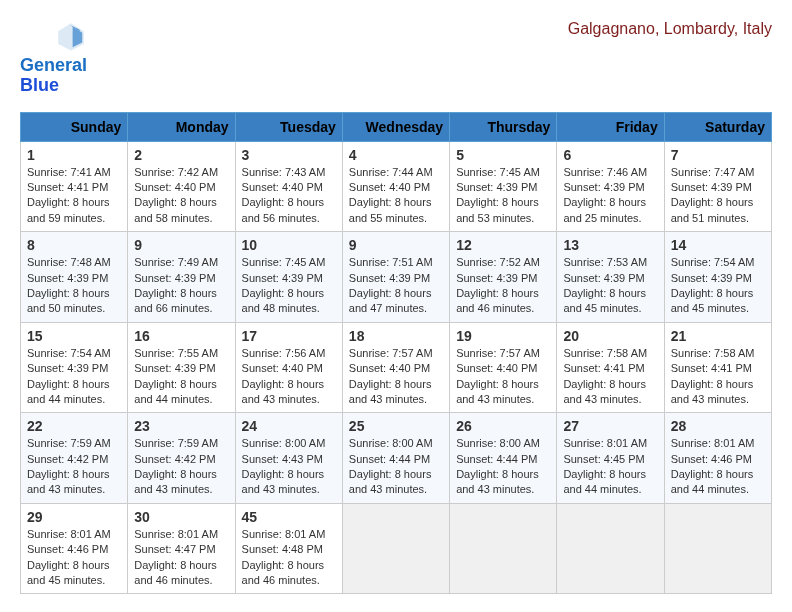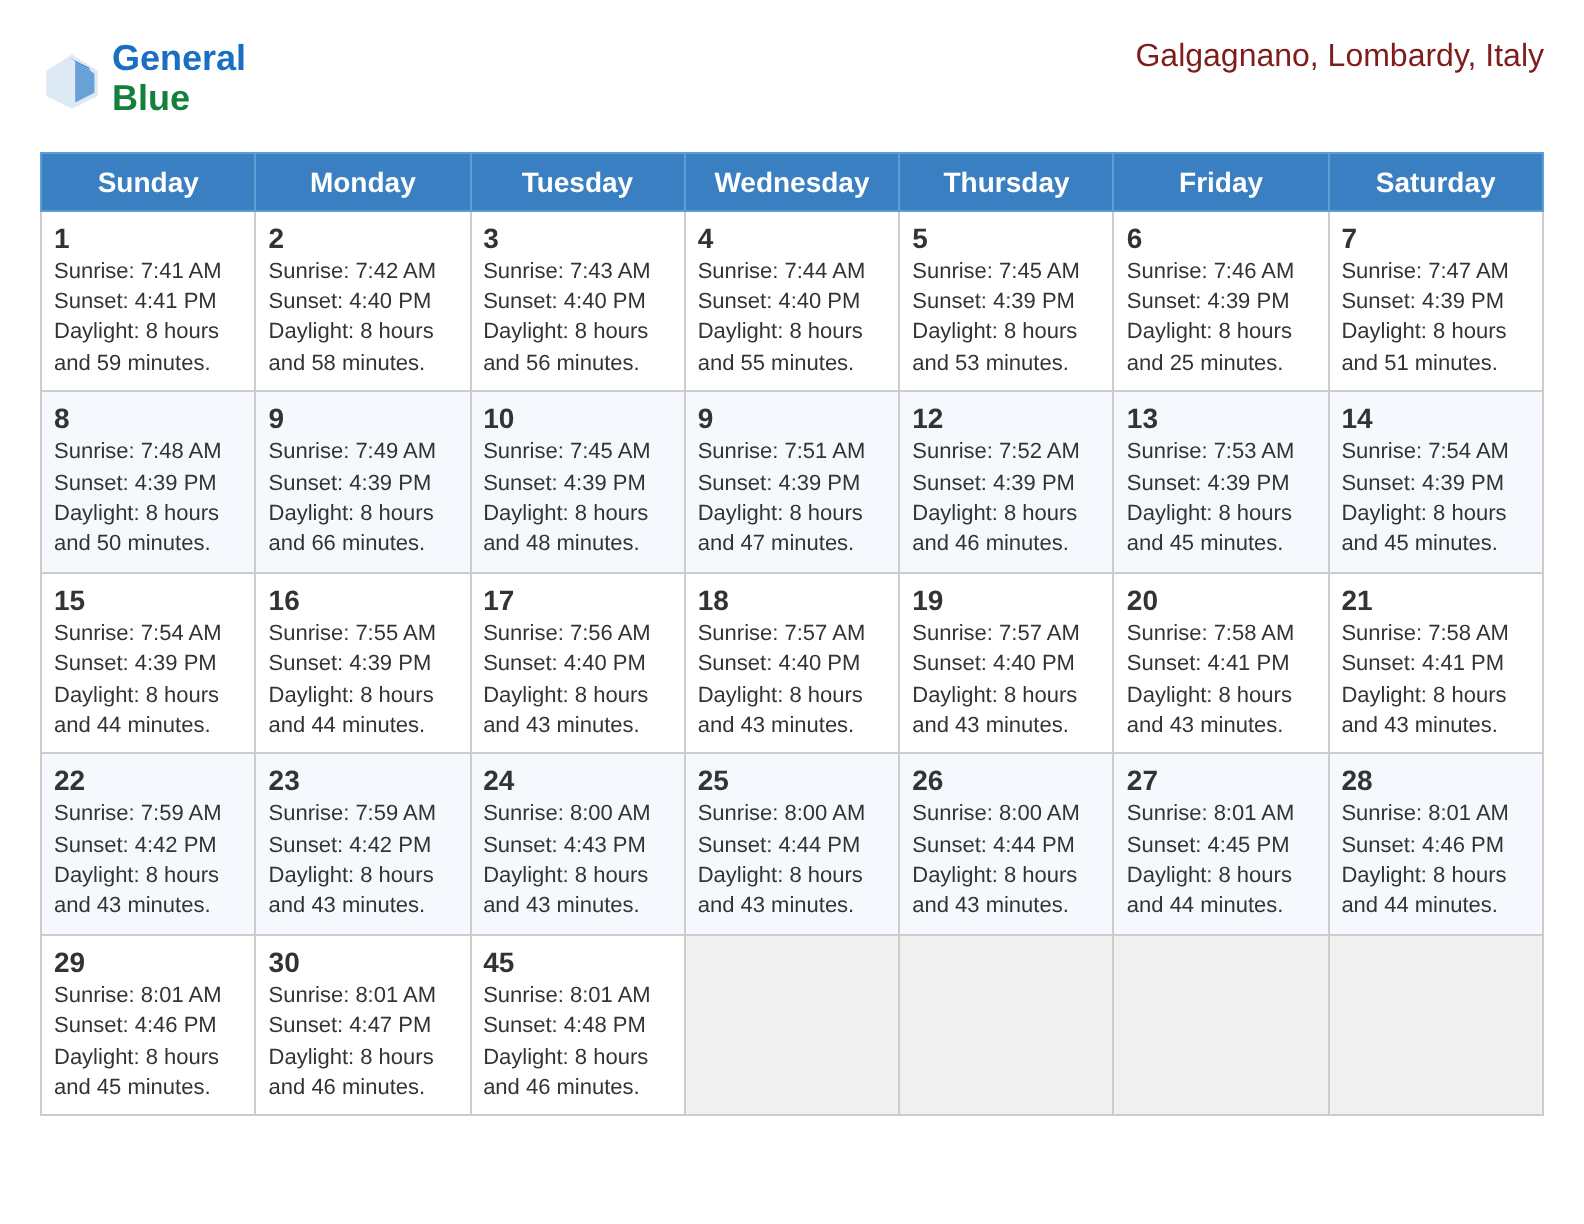--- a/index.html
+++ b/index.html
@@ -11,22 +11,23 @@
       padding: 20px;
     }
     .header {
       display: flex;
       justify-content: space-between;
       align-items: flex-start;
       margin-bottom: 16px;
     }
     .logo {
       display: flex;
-      align-items: center;
+      align-items: flex-end;
       gap: 4px;
+      flex-direction: column;
     }
     .logo-text {
       font-size: 18px;
       font-weight: bold;
       color: #333;
       line-height: 1.1;
     }
     .logo-text span {
       color: #1a6fc4;
     }
@@ -46,22 +47,22 @@
       font-size: 16px;
       color: #7f1d1d;
     }
     table {
       width: 100%;
       border-collapse: collapse;
       table-layout: fixed;
     }
     th {
       background-color: #3a7fc1;
-      color: #ffffff;
-      text-align: center;
+      color: #000000;
+      text-align: right;
       padding: 6px 6px;
       font-size: 14px;
       font-weight: bold;
       border: 1px solid #5a9fd4;
     }
     td {
       vertical-align: top;
       padding: 5px 6px;
       font-size: 11px;
       color: #333;
@@ -90,21 +91,21 @@
 
 <div class="header">
   <div class="logo">
     <svg class="logo-icon" viewBox="0 0 40 40">
       <polygon points="20,4 36,14 36,30 20,38 4,30 4,14" fill="#1a6fc4" opacity="0.15"></polygon>
       <polygon points="22,8 34,16 34,28 22,34" fill="#1a6fc4" opacity="0.6"></polygon>
       <polygon points="18,6 32,14 30,12 18,6" fill="#1a6fc4"></polygon>
     </svg>
     <div class="logo-text">
       <div><span>General</span></div>
-      <div><span style="color:#15803d">Blue</span></div>
+      <div><span style="color:#1d4ed8">Blue</span></div>
     </div>
   </div>
   <div class="title-block">
     <div class="location">Galgagnano, Lombardy, Italy</div>
   </div>
 </div>
 
 <table>
   <thead>
     <tr>

